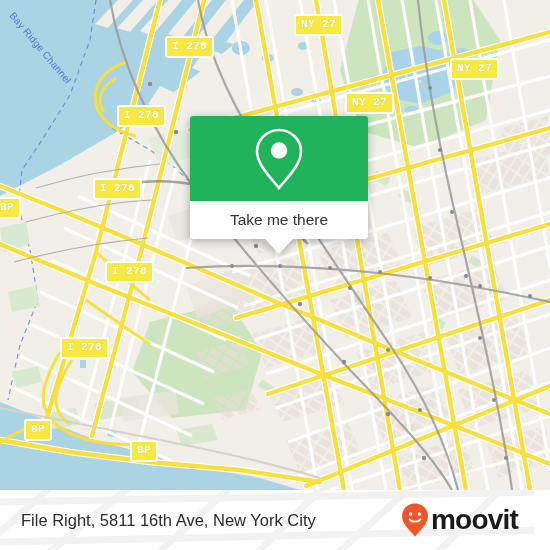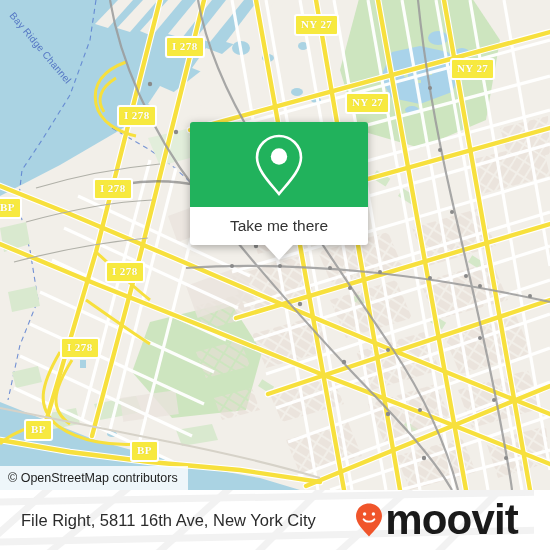--- a/index.html
+++ b/index.html
@@ -38,21 +38,21 @@
     display: block;
   }
 
   
   .shield {
     position: absolute;
     background: #f7e93f;
     border: 2px solid #ffffff;
     border-radius: 3px;
     color: #ffffff;
-    font-family: Liberation Serif, serif;
+    font-family: Liberation Mono, monospace;
     font-weight: bold;
     font-size: 11px;
     line-height: 15px;
     height: 15px;
     padding: 1px 5px 2px 5px;
     letter-spacing: 0.4px;
     white-space: nowrap;
     text-shadow: 0 0 1px rgba(120,110,0,.25);
     box-sizing: content-box;
   }
@@ -65,21 +65,21 @@
     font-size: 10px;
     letter-spacing: 0.2px;
     white-space: nowrap;
     transform-origin: 0 0;
   }
 
   
   #popup {
     position: absolute;
     left: 190px;
-    top: 122px;
+    top: 116px;
     width: 178px;
     filter: drop-shadow(0 2px 4px rgba(0,0,0,0.30));
   }
   #popup-head {
     background: #21b25c;
     height: 85px;
     border-radius: 3px 3px 0 0;
     display: flex;
     align-items: center;
     justify-content: center;
@@ -155,21 +155,21 @@
     position: absolute;
     right: 16px;
     top: 50%;
     transform: translateY(-50%);
     display: flex;
     align-items: center;
   }
   #brand-name {
     color: #1a1a1a;
     font-family: "Liberation Sans", sans-serif;
-    font-size: 42px;
+    font-size: 28px;
     font-weight: bold;
     letter-spacing: -0.8px;
     line-height: 1;
     margin-left: 1px;
   }
 </style>
 </head>
 <body>
 
 <div id="app">
@@ -434,23 +434,20 @@
           <path d="M28 4 C16 4 6 13.6 6 25.4 C6 38.5 20 52 28 62 C36 52 50 38.5 50 25.4 C50 13.6 40 4 28 4 Z" fill="none" stroke="#ffffff" stroke-width="2.6"></path>
           <circle cx="28" cy="24.5" r="8.2" fill="#ffffff"></circle>
         </svg>
       </div>
       <div id="popup-body">
         <span id="popup-label">Take me there</span>
       </div>
       <div id="popup-tail"></div>
     </div>
 
-    <div id="attribution">
-      <span>© OpenStreetMap contributors</span>
-    </div>
   </div>
 
   <div id="footer">
     <svg id="footer-watermark" width="550" height="60" viewBox="0 0 550 60">
       <g stroke="#f2f2f2" stroke-width="7" fill="none">
         <path d="M-20,60 L70,-20"></path>
         <path d="M40,70 L150,-20"></path>
         <path d="M150,70 L250,-20"></path>
         <path d="M250,70 L340,-20"></path>
         <path d="M330,70 L430,-20"></path>

